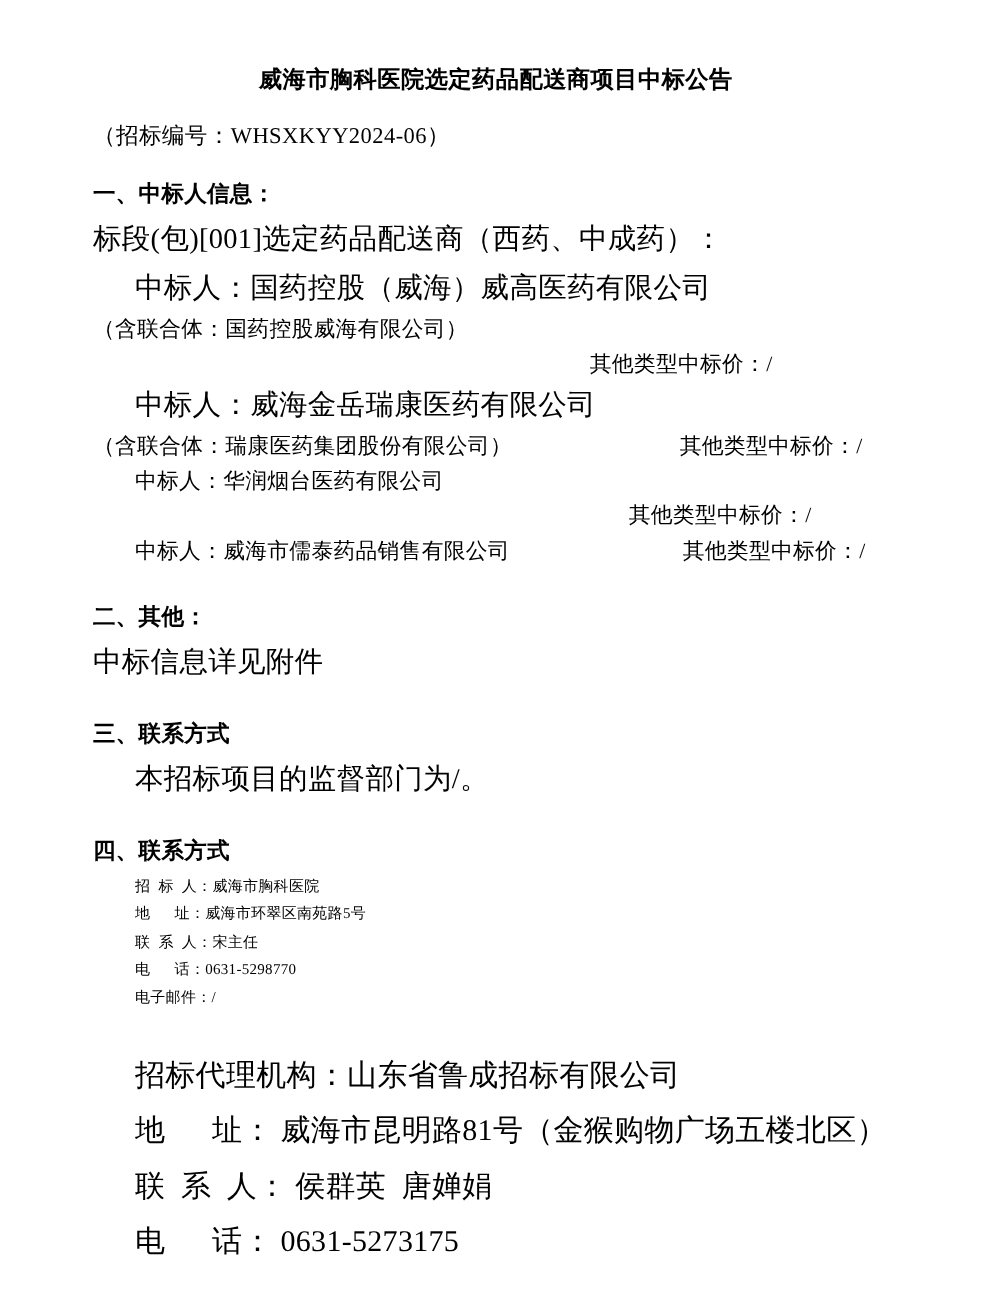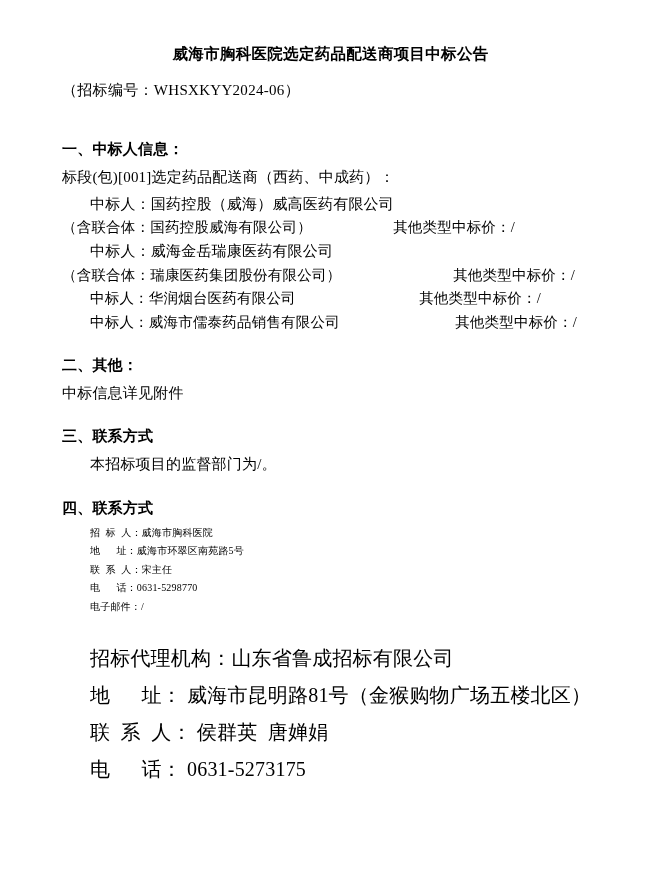--- a/index.html
+++ b/index.html
@@ -35,40 +35,40 @@
     letter-spacing: 0.3px;
   }
   .section-head {
     font-size: 15px;
     font-weight: bold;
     margin-top: 22px;
     margin-bottom: 6px;
     letter-spacing: 0.2px;
   }
   .line {
-    font-size: 15px;
+    font-size: 19px;
     line-height: 1.62;
     letter-spacing: 0.2px;
     white-space: pre;
   }
   .line.indent1 { padding-left: 0px; }
   .line.indent2 { padding-left: 28px; }
   .row {
     display: flex;
     font-size: 14.5px;
     line-height: 1.62;
     letter-spacing: 0.2px;
     white-space: pre;
   }
   .row .left { }
   .row .right { margin-left: auto; }
   .row.pad2 { padding-left: 28px; }
-  .row.padr1 { padding-right: 84px; }
+  .row.padr1 { padding-right: 84px; flex-direction: column; }
   .row.padr2 { padding-right: 24px; }
-  .row.padr3 { padding-right: 58px; }
+  .row.padr3 { padding-right: 58px; flex-direction: column; }
   .row.padr4 { padding-right: 22px; }
   .contact-line {
     font-size: 10px;
     line-height: 1.85;
     letter-spacing: 0.2px;
     padding-left: 28px;
     white-space: pre;
   }
   .contact-line2 {
     font-size: 20px;
@@ -85,21 +85,21 @@
   }
 </style>
 </head>
 <body>
 
 <div class="page">
 
   <div class="title">威海市胸科医院选定药品配送商项目中标公告</div>
   <div class="subtitle">（招标编号：WHSXKYY2024-06）</div>
 
-  <div class="section-head" style="margin-top:40px;">一、中标人信息：</div>
+  <div class="section-head" style="margin-top:20px;">一、中标人信息：</div>
 
   <div class="line indent1">标段(包)[001]选定药品配送商（西药、中成药）：</div>
 
   <div class="line indent2 tight">中标人：国药控股（威海）威高医药有限公司</div>
 
   <div class="row padr1">
     <span class="left">（含联合体：国药控股威海有限公司）</span>
     <span class="right">其他类型中标价：/</span>
   </div>
 

